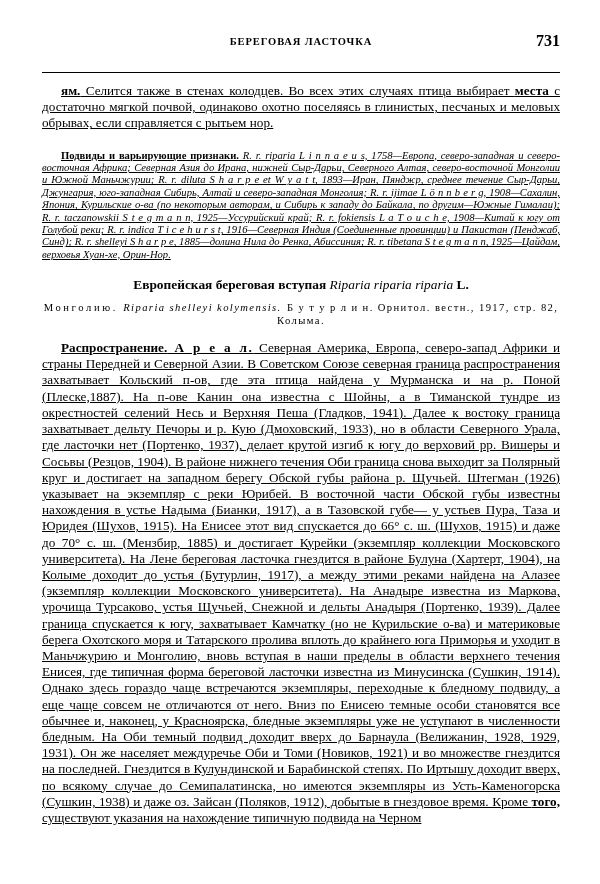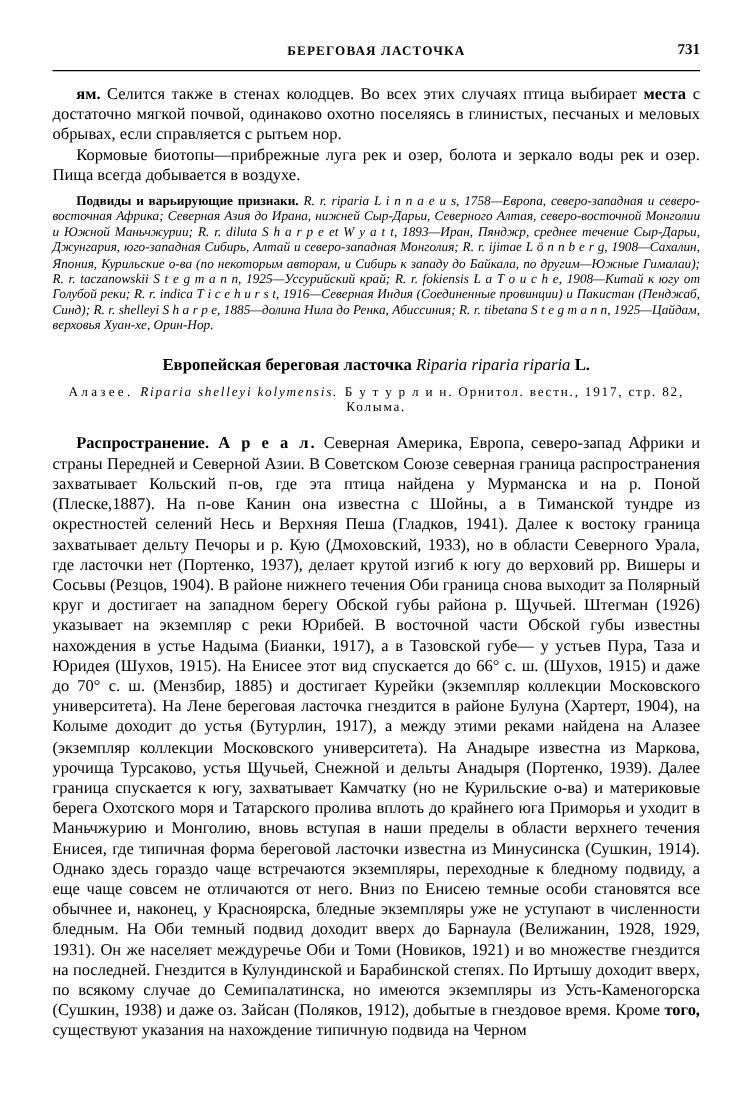--- a/index.html
+++ b/index.html
@@ -17,57 +17,58 @@
   .page {
     position: relative;
     width: 600px;
     height: 884px;
     box-sizing: border-box;
     padding: 32px 40px 10px 42px;
   }
   .header {
     position: relative;
     height: 22px;
-    margin-bottom: 2px;
+    margin-bottom: 18px;
   }
   .header-title {
     text-align: center;
     font-size: 10.5px;
     letter-spacing: 0.9px;
     font-weight: bold;
     padding-top: 4px;
   }
   .header-page {
     position: absolute;
     right: 0;
     top: 0;
-    font-size: 12px;
+    font-size: 16px;
     font-weight: bold;
   }
   .rule {
     border-top: 1px solid #000;
     margin: 1px 0 10px 0;
     height: 0;
   }
   p {
     margin: 0;
     text-align: justify;
     text-justify: inter-word;
     hyphens: manual;
+    text-decoration: underline;
   }
   .body-par {
     font-size: 13.2px;
     line-height: 16.2px;
     text-indent: 19px;
   }
   .small-par {
     font-size: 10.6px;
     line-height: 12.4px;
     text-indent: 19px;
-    margin-top: 8px;
+    margin-top: 18px;
   }
   .small-par-cont {
     font-size: 10.6px;
     line-height: 12.4px;
     text-indent: 0;
   }
   .bld { font-weight: bold; }
   .ital { font-style: italic; }
   .sp { letter-spacing: 1.6px; margin-top: 28px; }
   .heading {
@@ -92,24 +93,23 @@
 <div class="page">
 
   <div class="header">
     <div class="header-title">БЕРЕГОВАЯ ЛАСТОЧКА</div>
     <div class="header-page">731</div>
   </div>
   <div class="rule"></div>
 
   <p class="body-par"><span class="bld">ям.</span><span> Селится также в стенах колодцев. Во всех этих случаях птица выбирает </span><span class="bld">места</span><span> с достаточно мягкой почвой, одинаково охотно поселяясь в глинистых, песчаных и меловых обрывах, если справляется с рытьем нор.</span></p>
 
-  <p class="body-par">Кормовые биотопы—прибрежные луга рек и озер, болота и зеркало воды рек и озер. Пища всегда добывается в воздухе.</p>
 
   <p class="small-par"><span class="bld">Подвиды и варьирующие признаки.</span><span class="ital"> R. r. riparia L i n n a e u s, 1758—Европа, северо-западная и северо-восточная Африка; Северная Азия до Ирана, нижней Сыр-Дарьи, Северного Алтая, северо-восточной Монголии и Южной Маньчжурии; R. r. diluta S h a r p e et W y a t t, 1893—Иран, Пянджр, среднее течение Сыр-Дарьи, Джунгария, юго-западная Сибирь, Алтай и северо-западная Монголия; R. r. ijimae L ö n n b e r g, 1908—Сахалин, Япония, Курильские о-ва (по некоторым авторам, и Сибирь к западу до Байкала, по другим—Южные Гималаи); R. r. taczanowskii S t e g m a n n, 1925—Уссурийский край; R. r. fokiensis L a T o u c h e, 1908—Китай к югу от Голубой реки; R. r. indica T i c e h u r s t, 1916—Северная Индия (Соединенные провинции) и Пакистан (Пенджаб, Синд); R. r. shelleyi S h a r p e, 1885—долина Нила до Ренка, Абиссиния; R. r. tibetana S t e g m a n n, 1925—Цайдам, верховья Хуан-хе, Орин-Нор.</span></p>
 
 
-  <div class="heading"><span>Европейская береговая ласточка </span><span class="ital">Riparia riparia riparia</span><span> L.</span></div>
+  <div class="heading"><span>Европейская береговая вступая </span><span class="ital">Riparia riparia riparia</span><span> L.</span></div>
 
-  <div class="synonym"><span class="sp2">Алазее.</span>&nbsp;&nbsp;<span class="ital sp1">Riparia shelleyi kolymensis.</span>&nbsp;&nbsp;<span class="sp1">Б у т у р л и н. Орнитол. вестн., 1917, стр. 82, Колыма.</span></div>
+  <div class="synonym"><span class="sp2">Монголию.</span>&nbsp;&nbsp;<span class="ital sp1">Riparia shelleyi kolymensis.</span>&nbsp;&nbsp;<span class="sp1">Б у т у р л и н. Орнитол. вестн., 1917, стр. 82, Колыма.</span></div>
 
   <p class="body-par"><span class="bld">Распространение.</span><span class="bld sp"> А р е а л.</span><span> Северная Америка, Европа, северо-запад Африки и страны Передней и Северной Азии. В Советском Союзе северная граница распространения захватывает Кольский п-ов, где эта птица найдена у Мурманска и на р. Поной (Плеске,1887). На п-ове Канин она известна с Шойны, а в Тиманской тундре из окрестностей селений Несь и Верхняя Пеша (Гладков, 1941). Далее к востоку граница захватывает дельту Печоры и р. Кую (Дмоховский, 1933), но в области Северного Урала, где ласточки нет (Портенко, 1937), делает крутой изгиб к югу до верховий рр. Вишеры и Сосьвы (Резцов, 1904). В районе нижнего течения Оби граница снова выходит за Полярный круг и достигает на западном берегу Обской губы района р. Щучьей. Штегман (1926) указывает на экземпляр с реки Юрибей. В восточной части Обской губы известны нахождения в устье Надыма (Бианки, 1917), а в Тазовской губе— у устьев Пура, Таза и Юридея (Шухов, 1915). На Енисее этот вид спускается до 66° с. ш. (Шухов, 1915) и даже до 70° с. ш. (Мензбир, 1885) и достигает Курейки (экземпляр коллекции Московского университета). На Лене береговая ласточка гнездится в районе Булуна (Хартерт, 1904), на Колыме доходит до устья (Бутурлин, 1917), а между этими реками найдена на Алазее (экземпляр коллекции Московского университета). На Анадыре известна из Маркова, урочища Турсаково, устья Щучьей, Снежной и дельты Анадыря (Портенко, 1939). Далее граница спускается к югу, захватывает Камчатку (но не Курильские о-ва) и материковые берега Охотского моря и Татарского пролива вплоть до крайнего юга Приморья и уходит в Маньчжурию и Монголию, вновь вступая в наши пределы в области верхнего течения Енисея, где типичная форма береговой ласточки известна из Минусинска (Сушкин, 1914). Однако здесь гораздо чаще встречаются экземпляры, переходные к бледному подвиду, а еще чаще совсем не отличаются от него. Вниз по Енисею темные особи становятся все обычнее и, наконец, у Красноярска, бледные экземпляры уже не уступают в численности бледным. На Оби темный подвид доходит вверх до Барнаула (Велижанин, 1928, 1929, 1931). Он же населяет междуречье Оби и Томи (Новиков, 1921) и во множестве гнездится на последней. Гнездится в Кулундинской и Барабинской степях. По Иртышу доходит вверх, по всякому случае до Семипалатинска, но имеются экземпляры из Усть-Каменогорска (Сушкин, 1938) и даже оз. Зайсан (Поляков, 1912), добытые в гнездовое время. Кроме </span><span class="bld">того,</span><span> существуют указания на нахождение типичную подвида на Черном</span></p>
 
 </div>
 
 </body></html>

